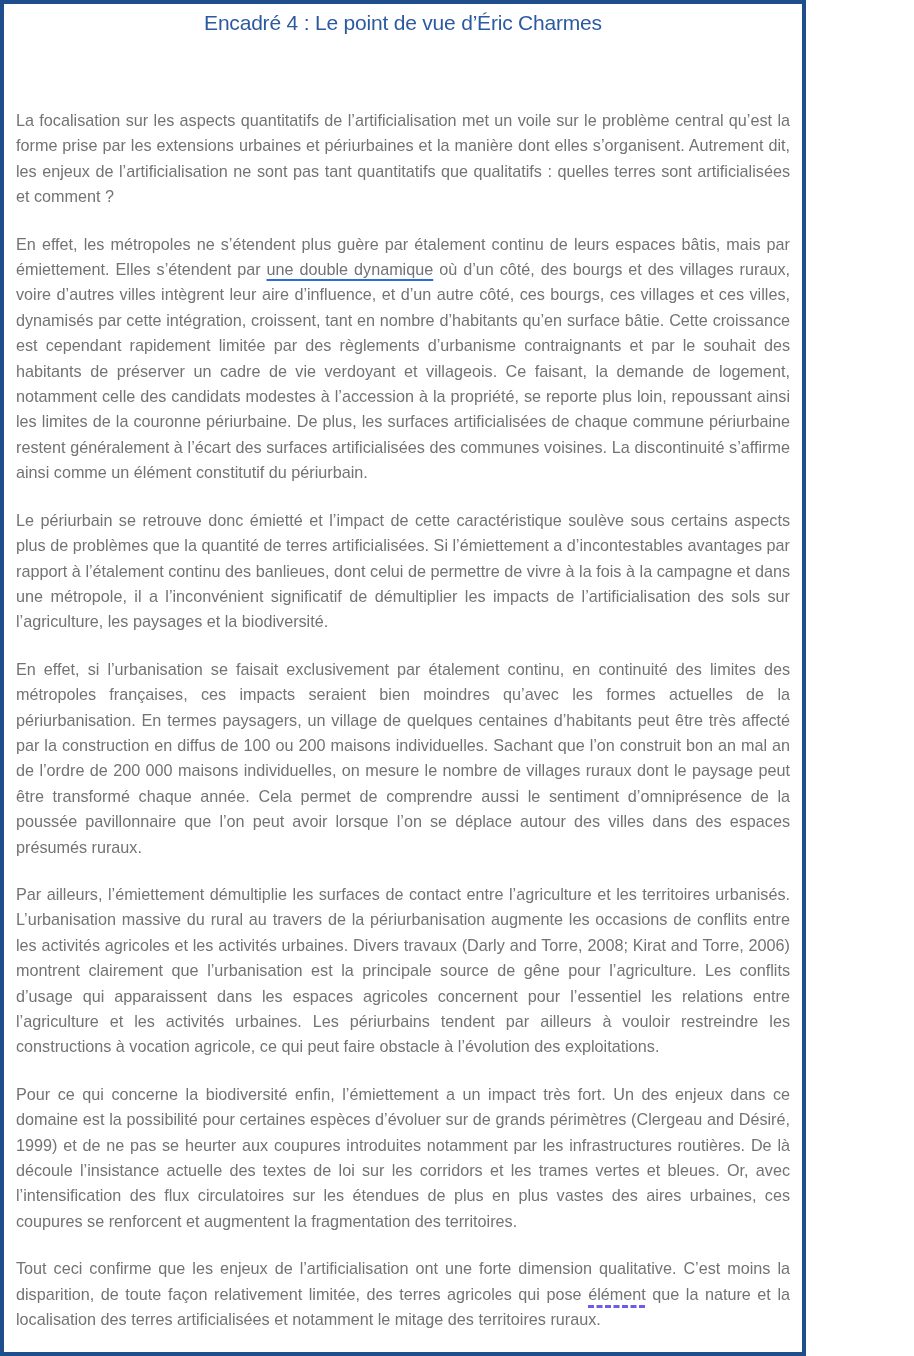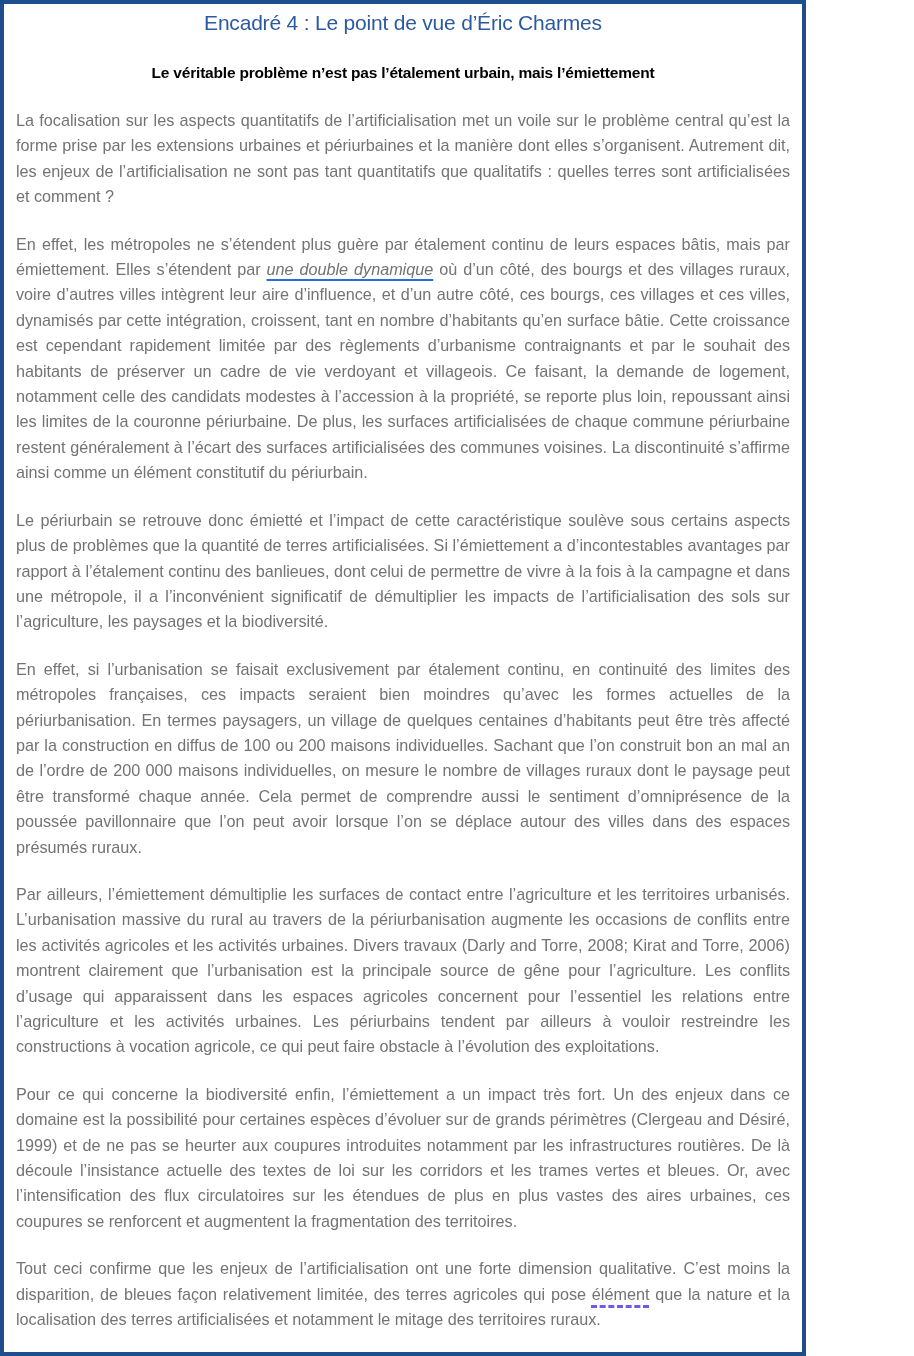--- a/index.html
+++ b/index.html
@@ -25,34 +25,33 @@
     font-family: "Liberation Sans", sans-serif;
     font-size: 15.5px; color: #000; font-weight: bold;
     letter-spacing: -0.2px;
   }
   .body {
     position: absolute; left: 12px; right: 12px; top: 104px;
     font-family: "Liberation Sans", sans-serif;
     font-size: 16.2px; line-height: 25.4px; color: #737373;
   }
   .body p { margin: 0 0 22px 0; text-align: justify; text-align-last: left; }
-  .u-blue { text-decoration: underline; text-decoration-color: #2f6bd6; text-decoration-thickness: 2px; text-underline-offset: 4px; font-style: italic; }
+  .u-blue { text-decoration: underline; text-decoration-color: #2f6bd6; text-decoration-thickness: 2px; text-underline-offset: 4px; }
   .u-dash { text-decoration: underline dashed; text-decoration-color: #6c5ce7; text-decoration-thickness: 3px; text-underline-offset: 5px; }
   .source { font-style: italic; }
 </style>
 </head>
 <body>
 
 <div class="frame">
   <div class="title">Encadré 4 : Le point de vue d’Éric Charmes</div>
-  <div class="subtitle">Le véritable problème n’est pas l’étalement urbain, mais l’émiettement</div>
 
   <div class="body">
     <p>La focalisation sur les aspects quantitatifs de l’artificialisation met un voile sur le problème central qu’est la forme prise par les extensions urbaines et périurbaines et la manière dont elles s’organisent. Autrement dit, les enjeux de l’artificialisation ne sont pas tant quantitatifs que qualitatifs : quelles terres sont artificialisées et comment ?</p>
     <p><span>En effet, les métropoles ne s’étendent plus guère par étalement continu de leurs espaces bâtis, mais par émiettement. Elles s’étendent par </span><span class="u-blue">une double dynamique</span><span> où d’un côté, des bourgs et des villages ruraux, voire d’autres villes intègrent leur aire d’influence, et d’un autre côté, ces bourgs, ces villages et ces villes, dynamisés par cette intégration, croissent, tant en nombre d’habitants qu’en surface bâtie. Cette croissance est cependant rapidement limitée par des règlements d’urbanisme contraignants et par le souhait des habitants de préserver un cadre de vie verdoyant et villageois. Ce faisant, la demande de logement, notamment celle des candidats modestes à l’accession à la propriété, se reporte plus loin, repoussant ainsi les limites de la couronne périurbaine. De plus, les surfaces artificialisées de chaque commune périurbaine restent généralement à l’écart des surfaces artificialisées des communes voisines. La discontinuité s’affirme ainsi comme un élément constitutif du périurbain.</span></p>
     <p>Le périurbain se retrouve donc émietté et l’impact de cette caractéristique soulève sous certains aspects plus de problèmes que la quantité de terres artificialisées. Si l’émiettement a d’incontestables avantages par rapport à l’étalement continu des banlieues, dont celui de permettre de vivre à la fois à la campagne et dans une métropole, il a l’inconvénient significatif de démultiplier les impacts de l’artificialisation des sols sur l’agriculture, les paysages et la biodiversité.</p>
     <p>En effet, si l’urbanisation se faisait exclusivement par étalement continu, en continuité des limites des métropoles françaises, ces impacts seraient bien moindres qu’avec les formes actuelles de la périurbanisation. En termes paysagers, un village de quelques centaines d’habitants peut être très affecté par la construction en diffus de 100 ou 200 maisons individuelles. Sachant que l’on construit bon an mal an de l’ordre de 200 000 maisons individuelles, on mesure le nombre de villages ruraux dont le paysage peut être transformé chaque année. Cela permet de comprendre aussi le sentiment d’omniprésence de la poussée pavillonnaire que l’on peut avoir lorsque l’on se déplace autour des villes dans des espaces présumés ruraux.</p>
     <p>Par ailleurs, l’émiettement démultiplie les surfaces de contact entre l’agriculture et les territoires urbanisés. L’urbanisation massive du rural au travers de la périurbanisation augmente les occasions de conflits entre les activités agricoles et les activités urbaines. Divers travaux (Darly and Torre, 2008; Kirat and Torre, 2006) montrent clairement que l’urbanisation est la principale source de gêne pour l’agriculture. Les conflits d’usage qui apparaissent dans les espaces agricoles concernent pour l’essentiel les relations entre l’agriculture et les activités urbaines. Les périurbains tendent par ailleurs à vouloir restreindre les constructions à vocation agricole, ce qui peut faire obstacle à l’évolution des exploitations.</p>
     <p>Pour ce qui concerne la biodiversité enfin, l’émiettement a un impact très fort. Un des enjeux dans ce domaine est la possibilité pour certaines espèces d’évoluer sur de grands périmètres (Clergeau and Désiré, 1999) et de ne pas se heurter aux coupures introduites notamment par les infrastructures routières. De là découle l’insistance actuelle des textes de loi sur les corridors et les trames vertes et bleues. Or, avec l’intensification des flux circulatoires sur les étendues de plus en plus vastes des aires urbaines, ces coupures se renforcent et augmentent la fragmentation des territoires.</p>
-    <p><span>Tout ceci confirme que les enjeux de l’artificialisation ont une forte dimension qualitative. C’est moins la disparition, de bleues façon relativement limitée, des terres agricoles qui pose </span><span class="u-dash">élément</span><span> que la nature et la localisation des terres artificialisées et notamment le mitage des territoires ruraux.</span></p>
+    <p><span>Tout ceci confirme que les enjeux de l’artificialisation ont une forte dimension qualitative. C’est moins la disparition, de toute façon relativement limitée, des terres agricoles qui pose </span><span class="u-dash">élément</span><span> que la nature et la localisation des terres artificialisées et notamment le mitage des territoires ruraux.</span></p>
     <p class="source">Texte adapté de l’article « L’artificialisation est-elle vraiment un problème quantitatif ? » d’Éric Charmes publié dans Etudes Foncières en 2005.</p>
   </div>
 </div>
 
 </body></html>

